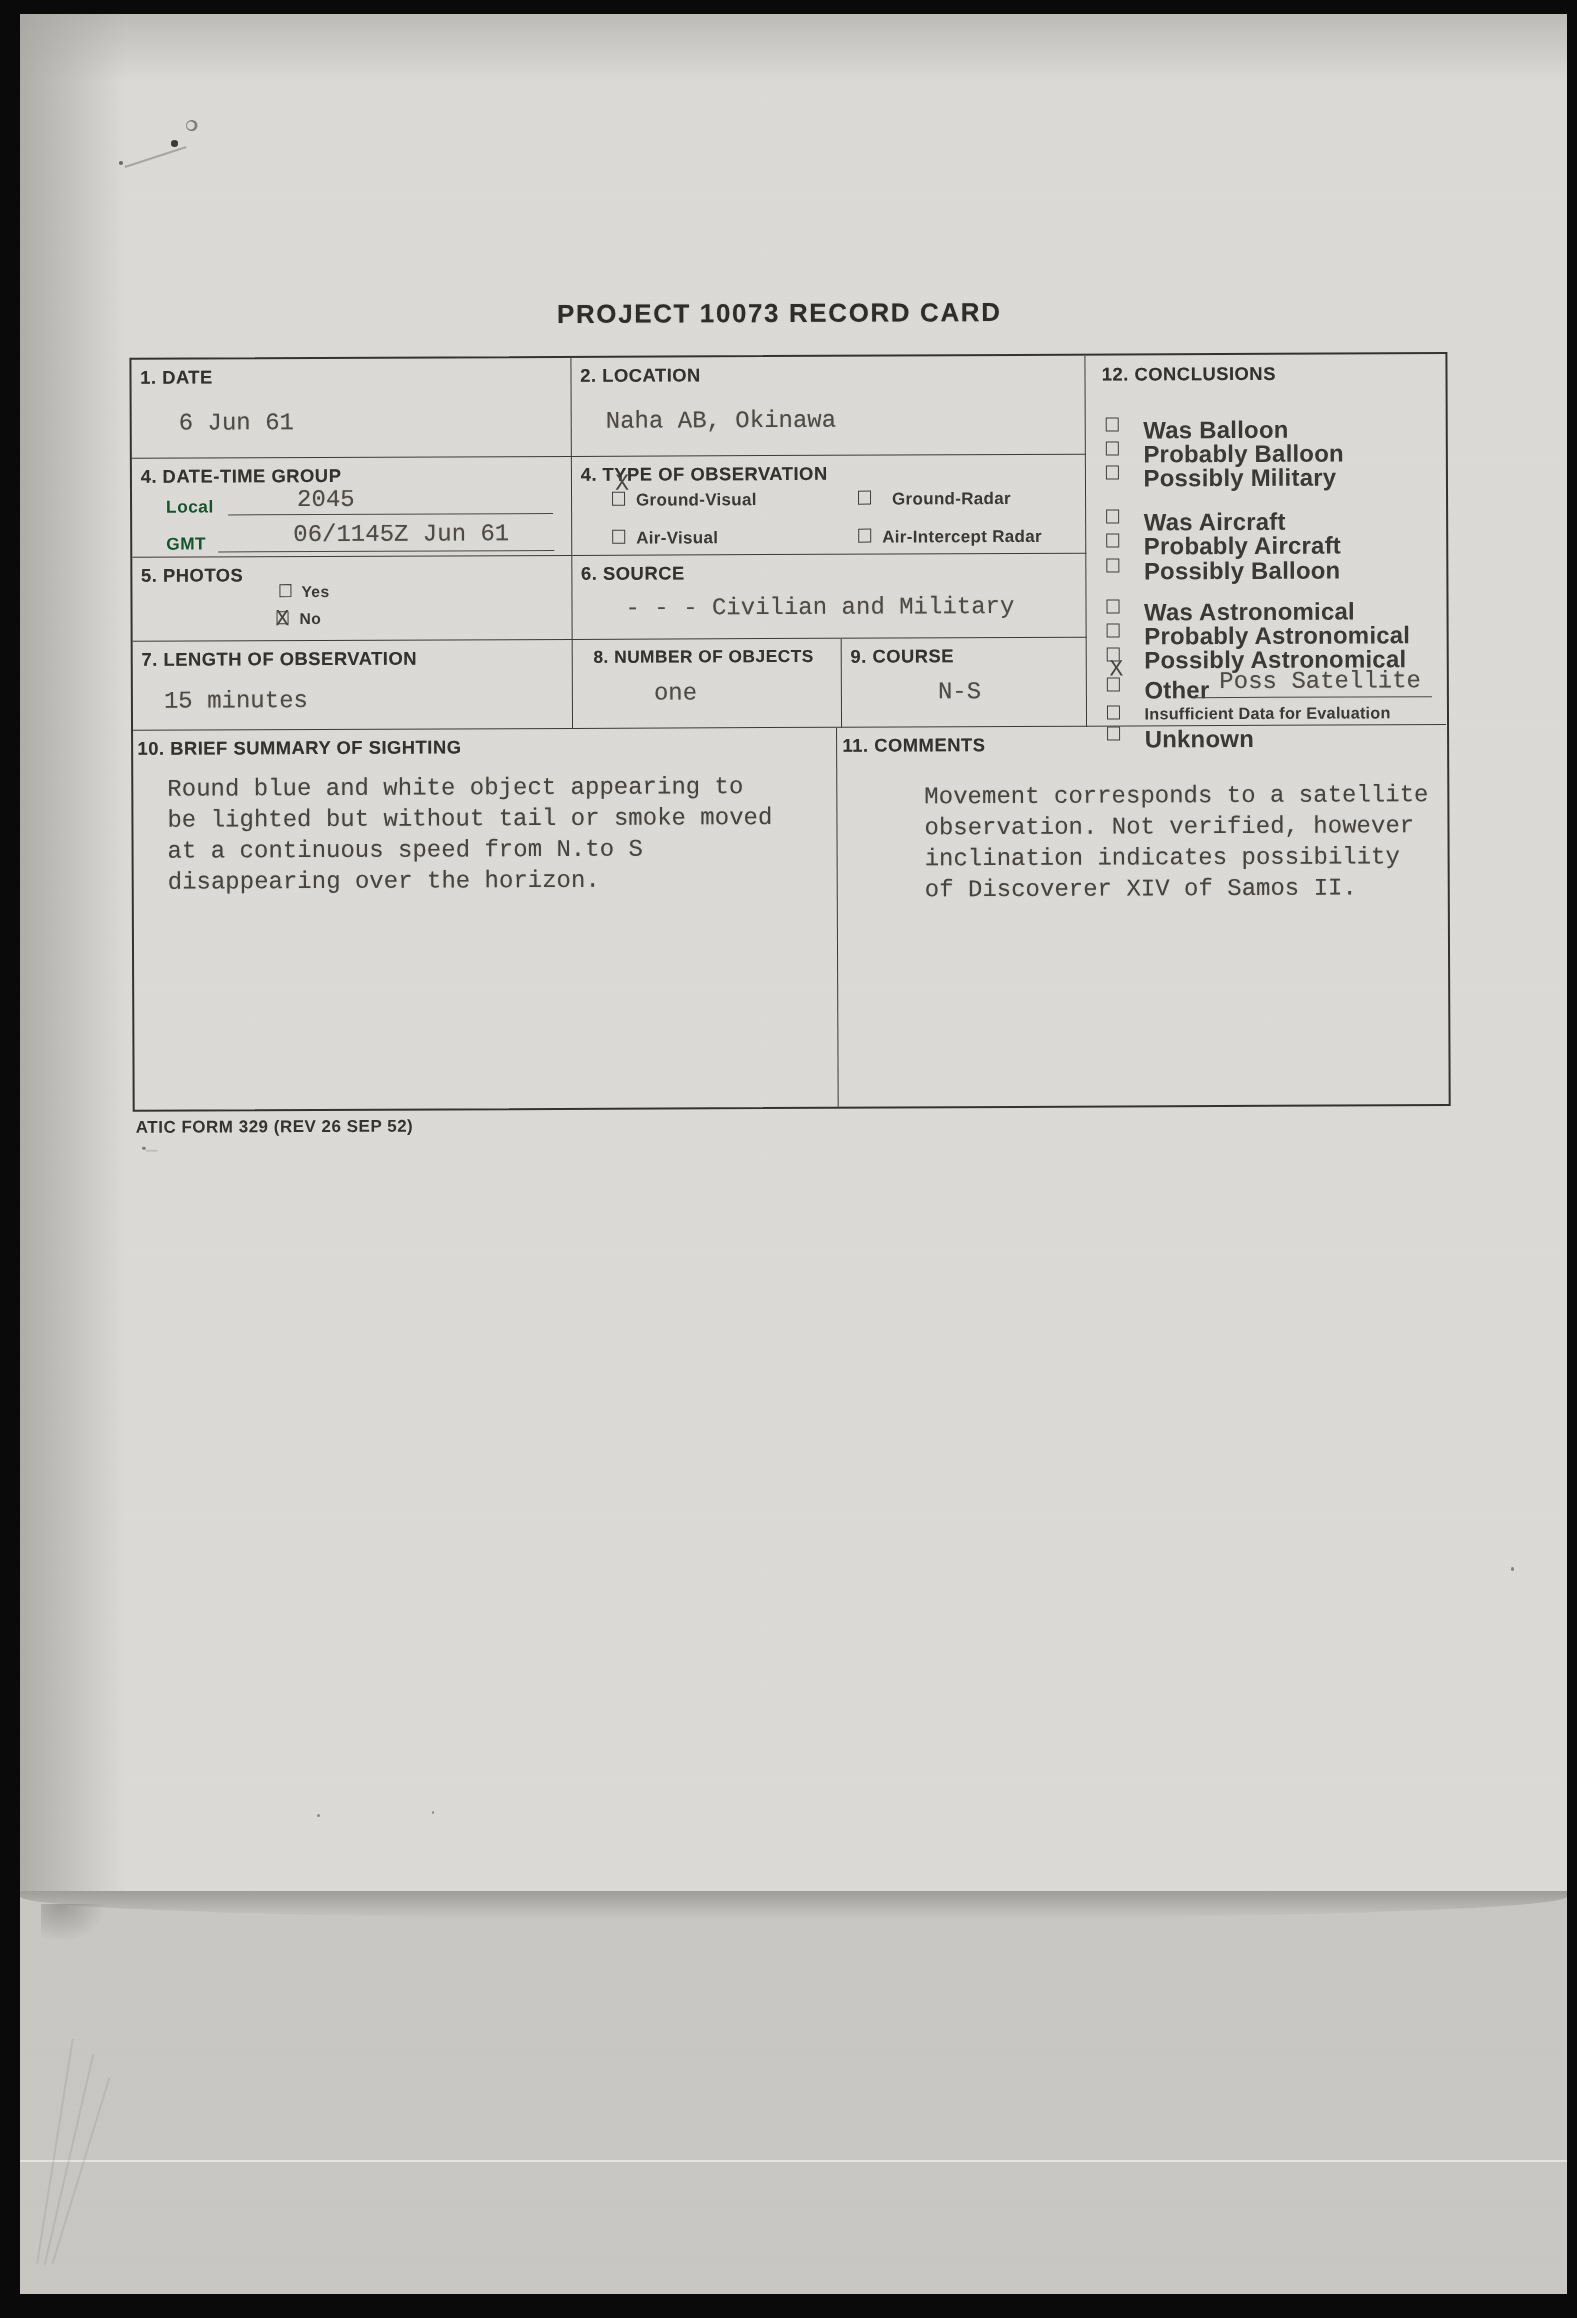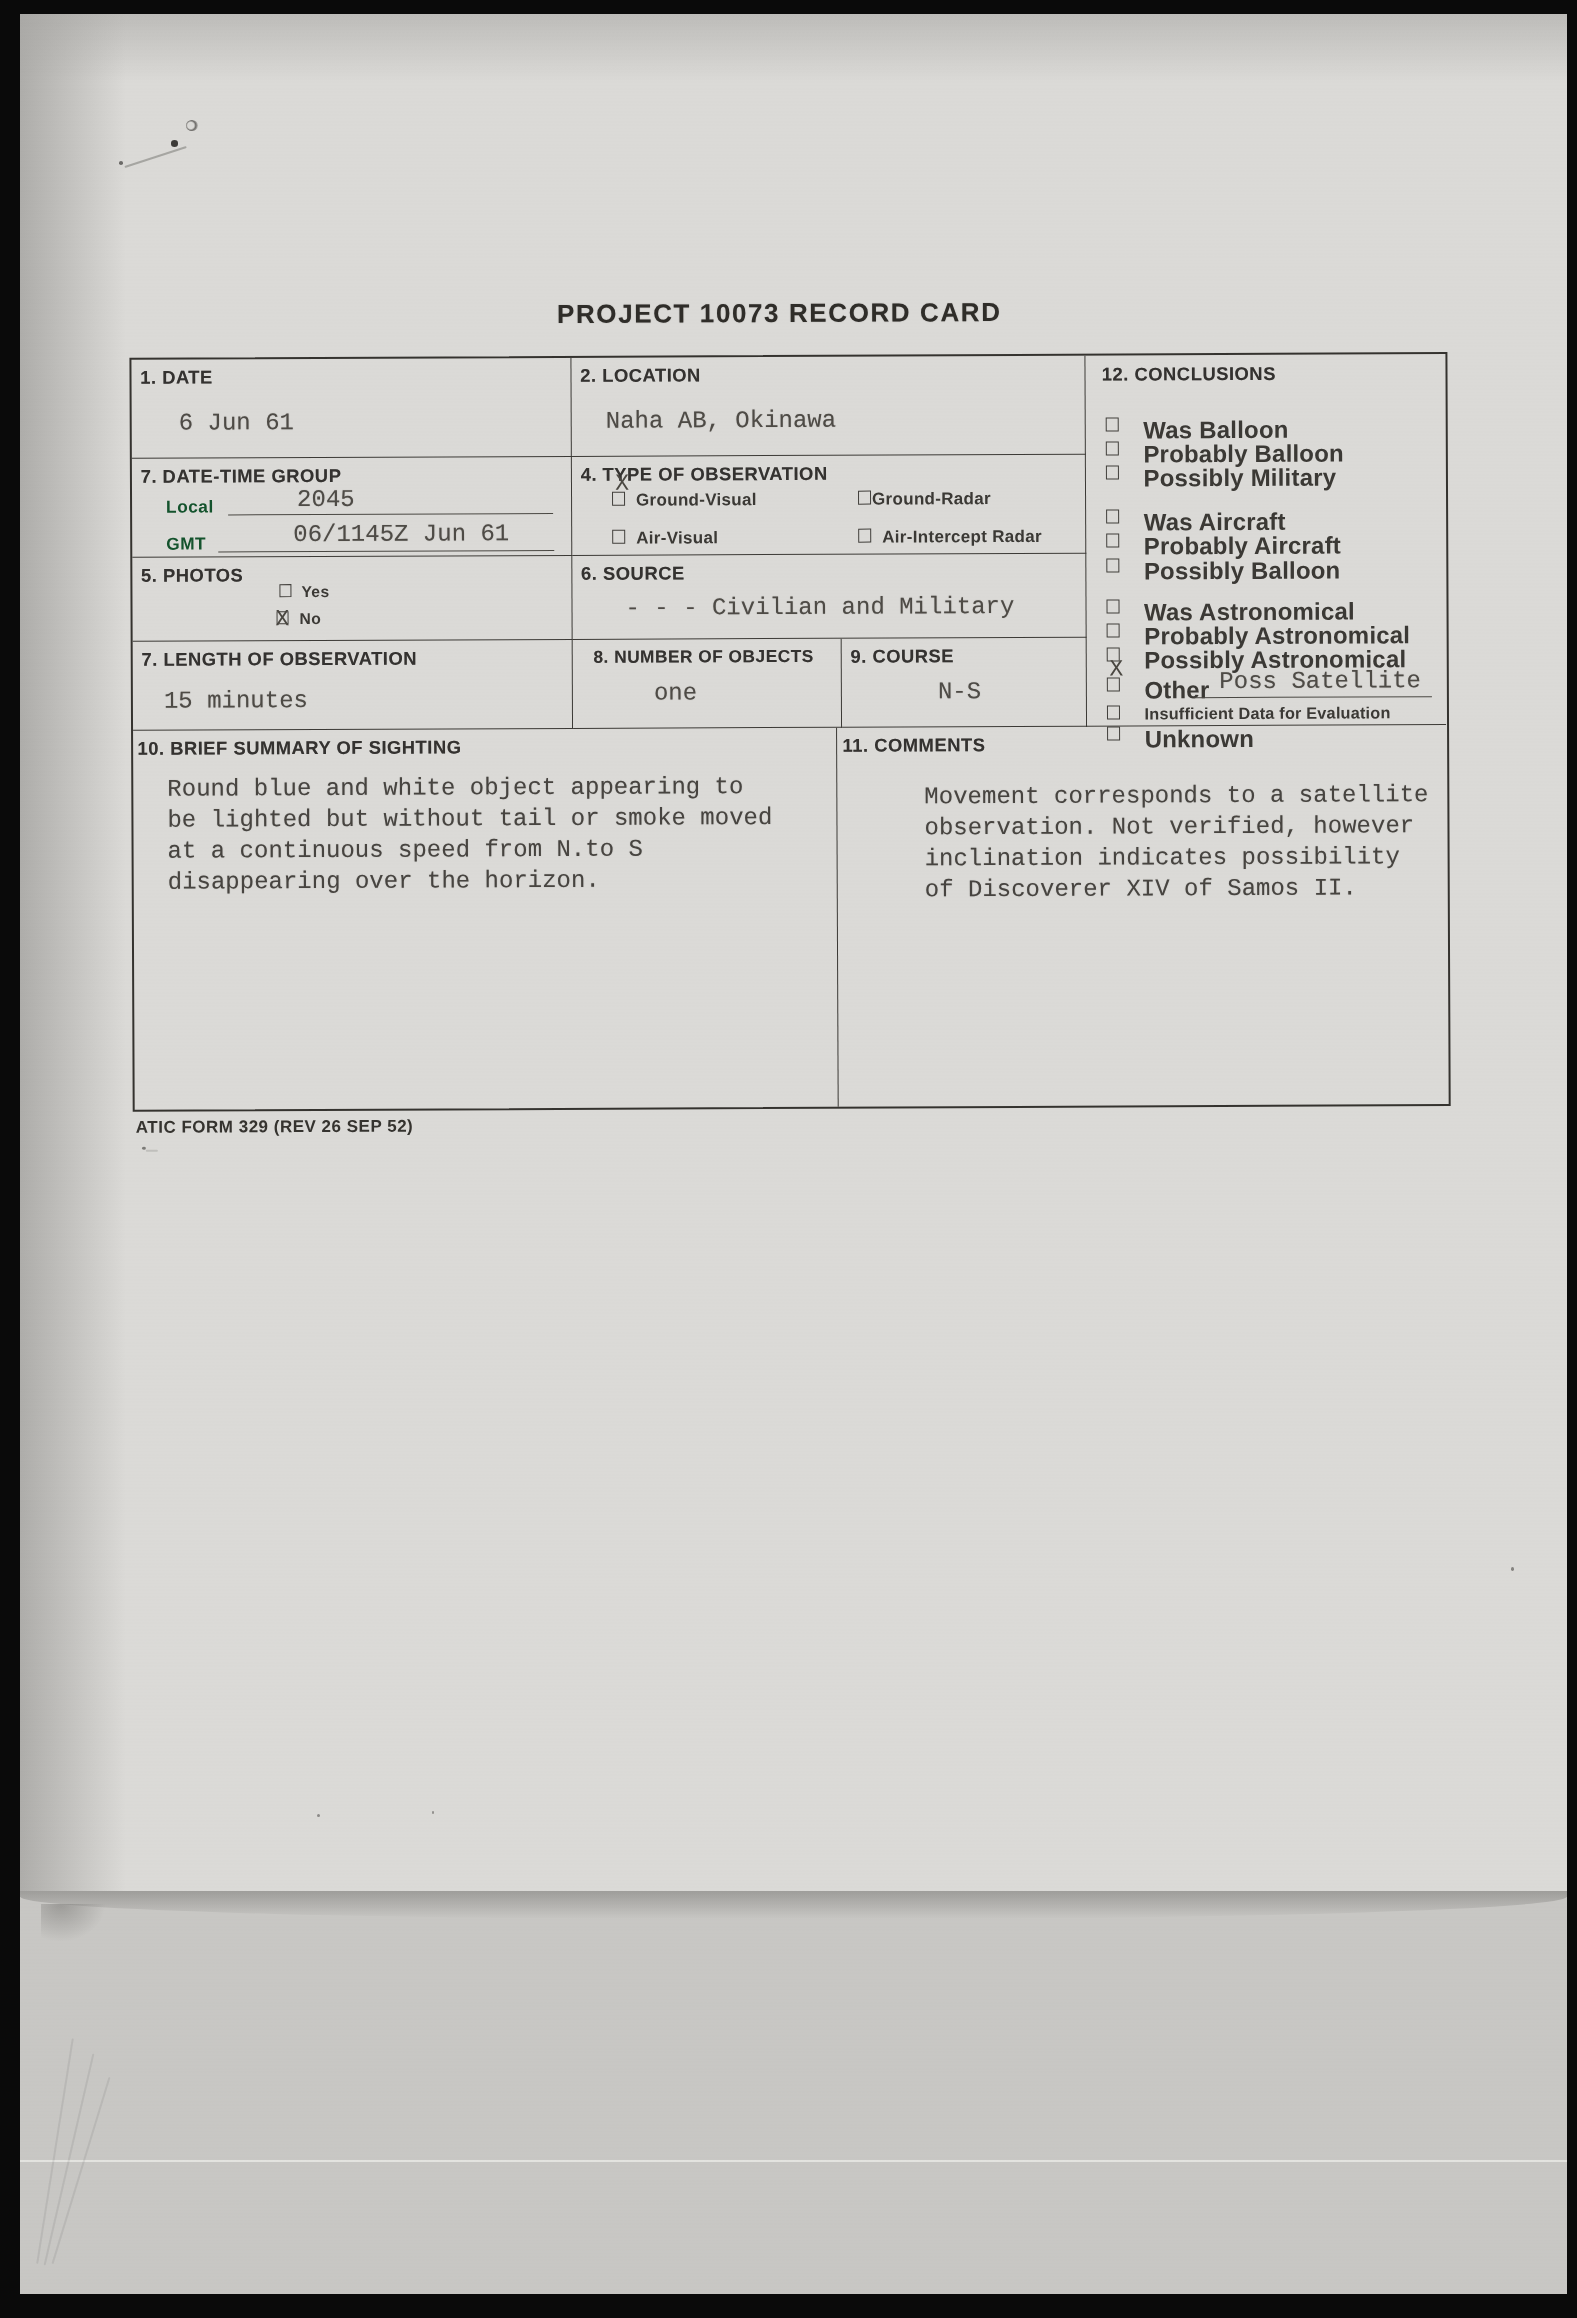--- a/index.html
+++ b/index.html
@@ -153,39 +153,39 @@
             <span class="cb"></span>
             <span class="c-lbl" style="font-size:16.3px;">Insufficient Data for Evaluation</span>
           </div>
           <div class="crow" style="top:372px;">
             <span class="cb" style="top:-1.1px;"></span>
             <span class="c-lbl" style="top:-2.2px;">Unknown</span>
           </div>
         </div>
 
         <div class="cell b-r b-b" style="left:0;top:99px;width:440px;height:99px;">
-          <span class="lbl">7. DATE-TIME GROUP</span>
+          <span class="lbl">4. DATE-TIME GROUP</span>
           <span class="sub-lbl" style="left:34px;top:38px;">Local</span>
           <span class="fill" style="left:96px;top:30px;width:325px;height:26px;">
             <span class="typed pos" style="left:69px;top:-2.2px;">2045</span>
           </span>
           <span class="sub-lbl" style="left:34px;top:75px;">GMT</span>
           <span class="fill" style="left:86px;top:63px;width:336px;height:30px;">
             <span class="typed pos" style="left:31px;top:0;margin-left:44px;">06/1145Z Jun 61</span>
           </span>
         </div>
 
         <div class="cell b-b" style="left:440px;top:99px;width:514px;height:99px;">
           <span class="lbl">4. TYPE OF OBSERVATION</span>
           <span class="cb x-above checked" style="left:40px;top:35px;width:13px;height:14px;">
               <span class="xm">X</span>
             </span>
           <span class="opt-lbl" style="left:64px;top:34px;">Ground-Visual</span>
           <span class="cb" style="left:286px;top:35px;width:13px;height:14px;"></span>
-          <span class="opt-lbl" style="left:300px;top:34px;">Ground-Radar</span>
+          <span class="opt-lbl" style="left:320px;top:34px;">Ground-Radar</span>
           <span class="cb" style="left:40px;top:73px;width:13px;height:14px;"></span>
           <span class="opt-lbl" style="left:64px;top:72px;">Air-Visual</span>
           <span class="cb" style="left:286px;top:73px;width:13px;height:14px;"></span>
           <span class="opt-lbl" style="left:310px;top:72px;">Air-Intercept Radar</span>
         </div>
 
         <div class="cell b-r b-b" style="left:0;top:198px;width:440px;height:84px;">
           <span class="lbl">5. PHOTOS</span>
           <span class="cb" style="left:147px;top:27px;width:12px;height:13px;"></span>
           <span class="opt-lbl" style="left:169px;top:26px;font-size:15.7px;">Yes</span>

